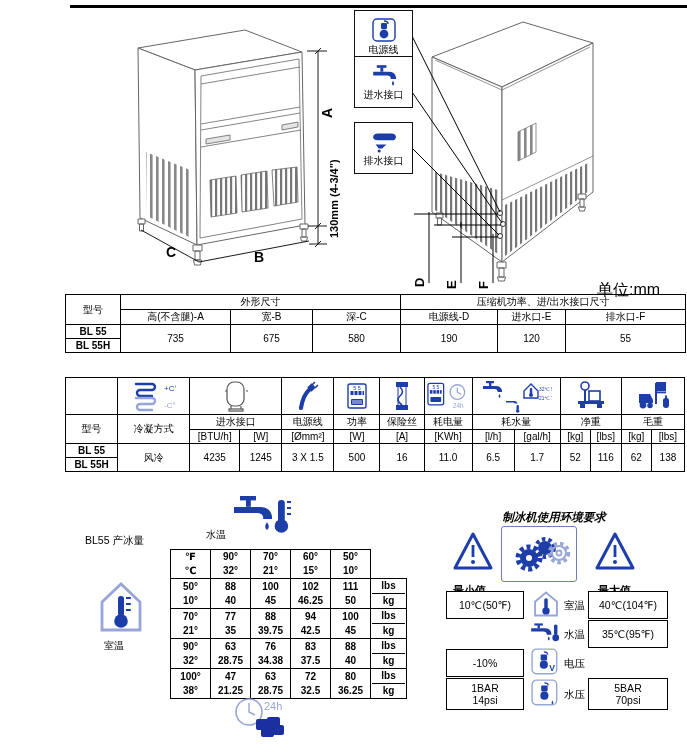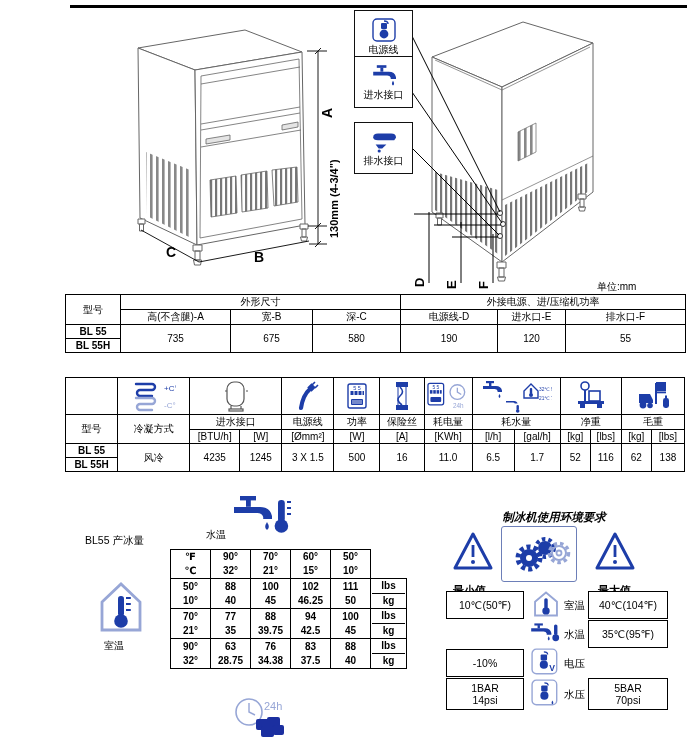--- a/index.html
+++ b/index.html
@@ -1,20 +1,20 @@
 <!DOCTYPE html>
 <html><head>
 <meta charset="utf-8">
 <style>
   html,body{margin:0;padding:0;background:#fff;}
   #page{position:relative;width:687px;height:751px;background:#fff;overflow:hidden;
         font-family:"Liberation Sans","DejaVu Sans",sans-serif;color:#000;}
   .abs{position:absolute;}
   .rule{left:70px;top:5px;width:617px;height:3px;background:#000;}
-  .unitnote{left:597px;top:280px;font-size:10px;}
+  .unitnote{left:597px;top:280px;font-size:16px;}
   table.t{border-collapse:collapse;table-layout:fixed;}
   table.t td{border:1px solid #000;text-align:center;font-size:10px;padding:0 1px;
              overflow:hidden;white-space:nowrap;}
   .dimtbl{left:65px;top:294px;width:620px;}
   .dimtbl td{height:13px;}
   .spectbl{left:65px;top:377px;width:620px;}
   .spectbl td{height:13px;}
   .spectbl tr.icr td{height:36px;border-bottom:1px solid #000;}
   .icc{display:flex;align-items:center;justify-content:center;gap:2px;}
   td.model{text-align:left;padding-left:2px;font-weight:bold;}
@@ -178,21 +178,21 @@
         <col style="width:82px">
         <col style="width:88px">
               <col style="width:97px">
         <col style="width:68px">
         <col style="width:120px">
       </colgroup>
     <tbody>
         <tr>
       <td rowspan="2">型号</td>
       <td colspan="3">外形尺寸</td>
-      <td colspan="3">外接电源、进/压缩机功率</td>
+      <td colspan="3">压缩机功率、进/出水接口尺寸</td>
     </tr>
     <tr>
       <td>高(不含腿)-A</td>
       <td>宽-B</td>
       <td>深-C</td>
       <td>电源线-D</td>
       <td>进水口-E</td>
       <td>排水口-F</td>
     </tr>
     <tr>
@@ -530,20 +530,46 @@
           </td>
       <td>
             <div>88</div>
             <div>40</div>
           </td>
       <td class="unitc">
             <div class="l1">lbs</div>
             <div>kg</div>
           </td>
     </tr>
+    <tr>
+      <td>
+            <div>100°</div>
+            <div>38°</div>
+          </td>
+      <td>
+            <div>47</div>
+            <div>21.25</div>
+          </td>
+      <td>
+            <div>63</div>
+            <div>28.75</div>
+          </td>
+      <td>
+            <div>72</div>
+            <div>32.5</div>
+          </td>
+      <td>
+            <div>80</div>
+            <div>36.25</div>
+          </td>
+      <td class="unitc">
+            <div class="l1">lbs</div>
+            <div>kg</div>
+          </td>
+    </tr>
   </tbody>
     </table>
 
   <svg class="abs" style="left:232px;top:695px;width:70px;height:52px" viewBox="0 0 70 52">
     <circle cx="17" cy="17" r="13" fill="none" stroke="#97a6d6" stroke-width="1.6"></circle>
     <path d="M17 8 v9 l6 3" stroke="#97a6d6" stroke-width="1.4" fill="none"></path>
     <text x="32" y="15" font-size="11" fill="#97a6d6">24h</text>
     <g fill="#1b2fa0">
       <rect x="24" y="24" width="13" height="11" rx="2"></rect>
         <rect x="35" y="22" width="13" height="11" rx="2"></rect>

